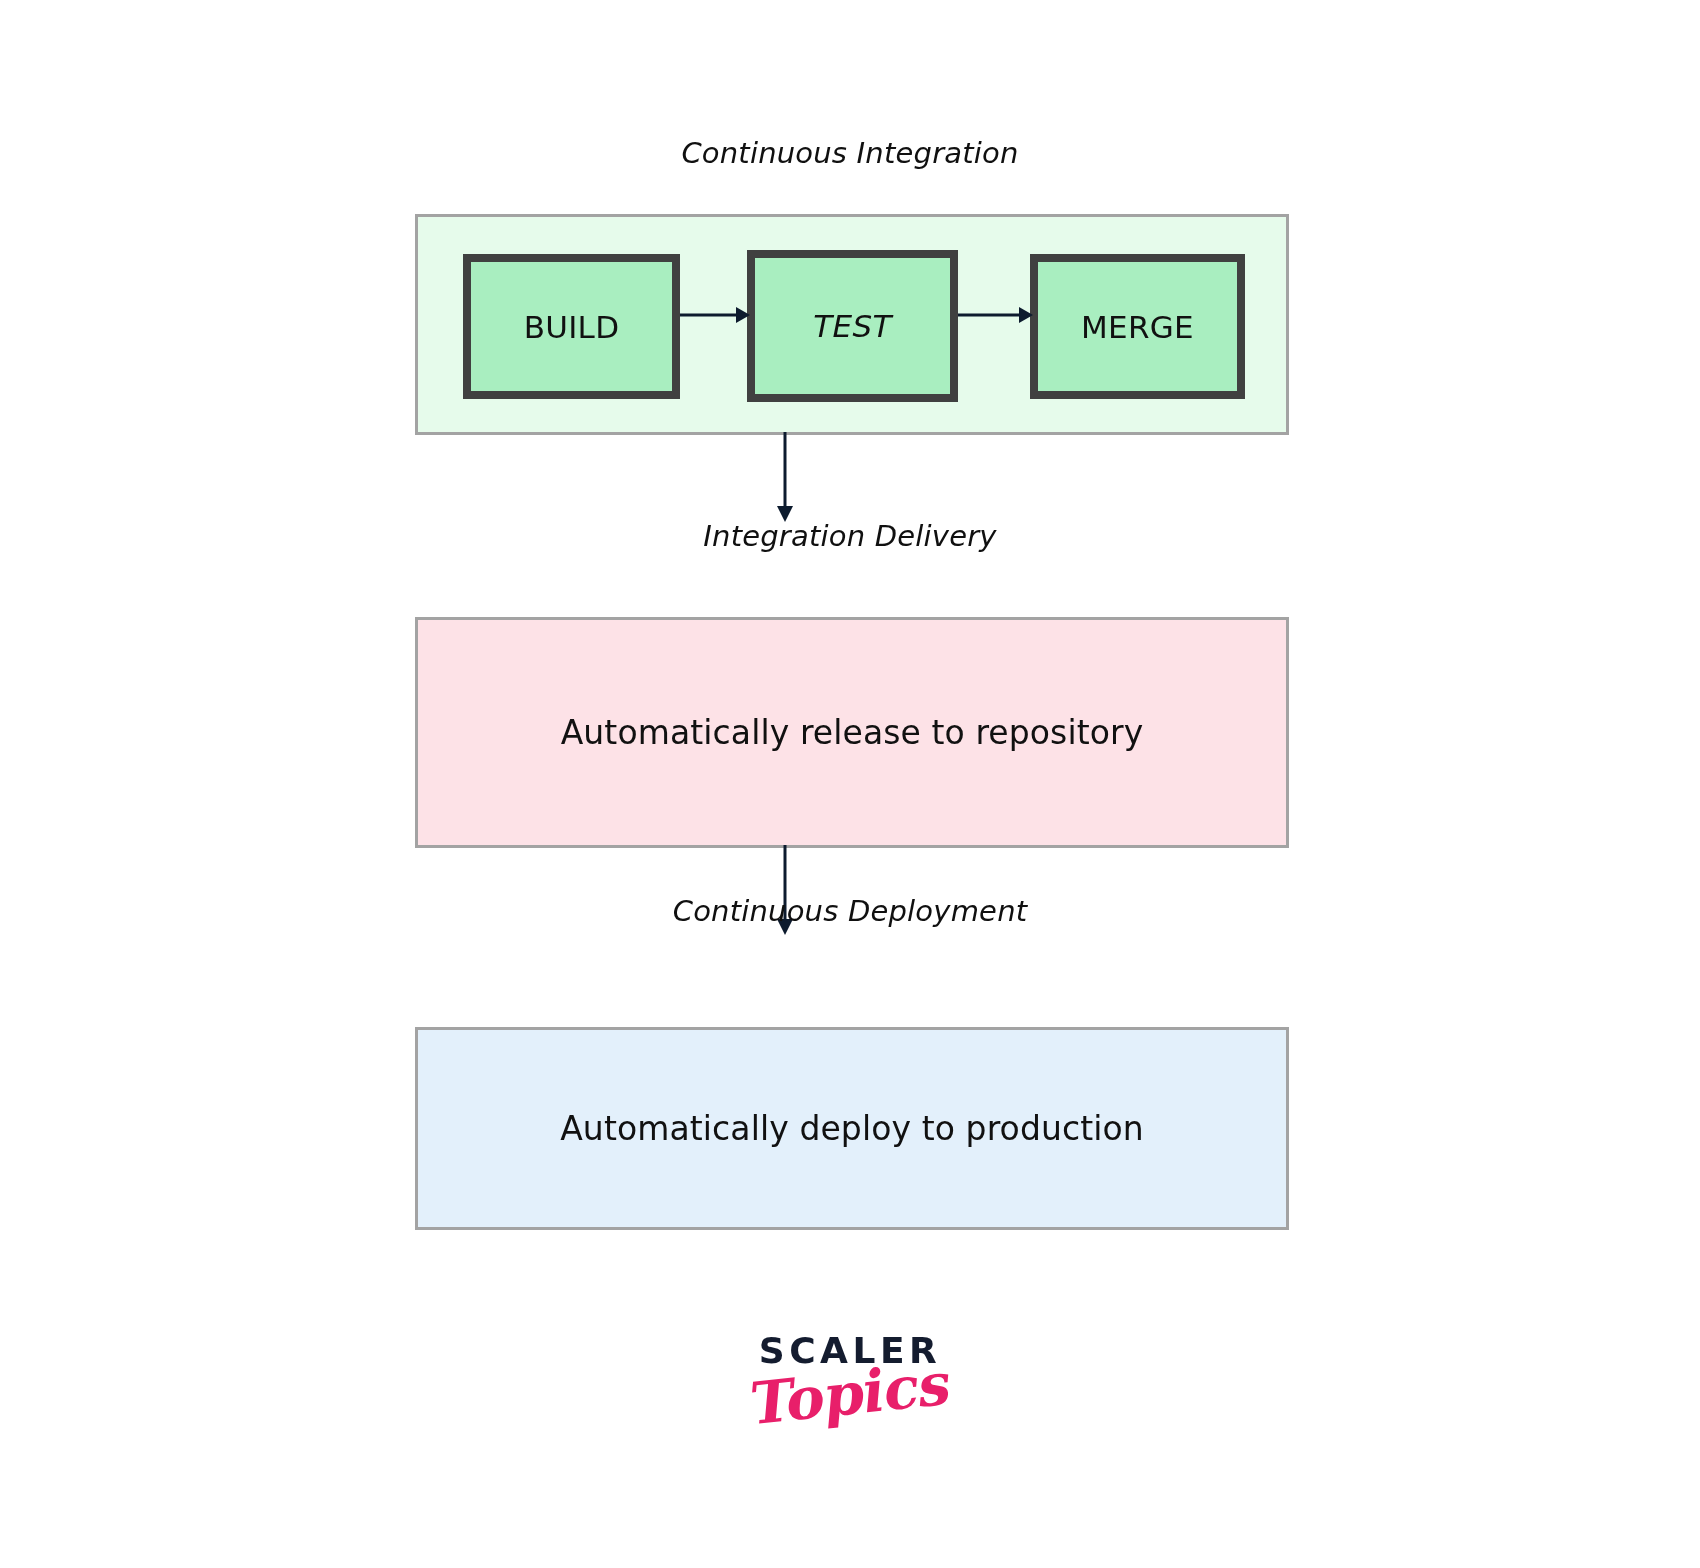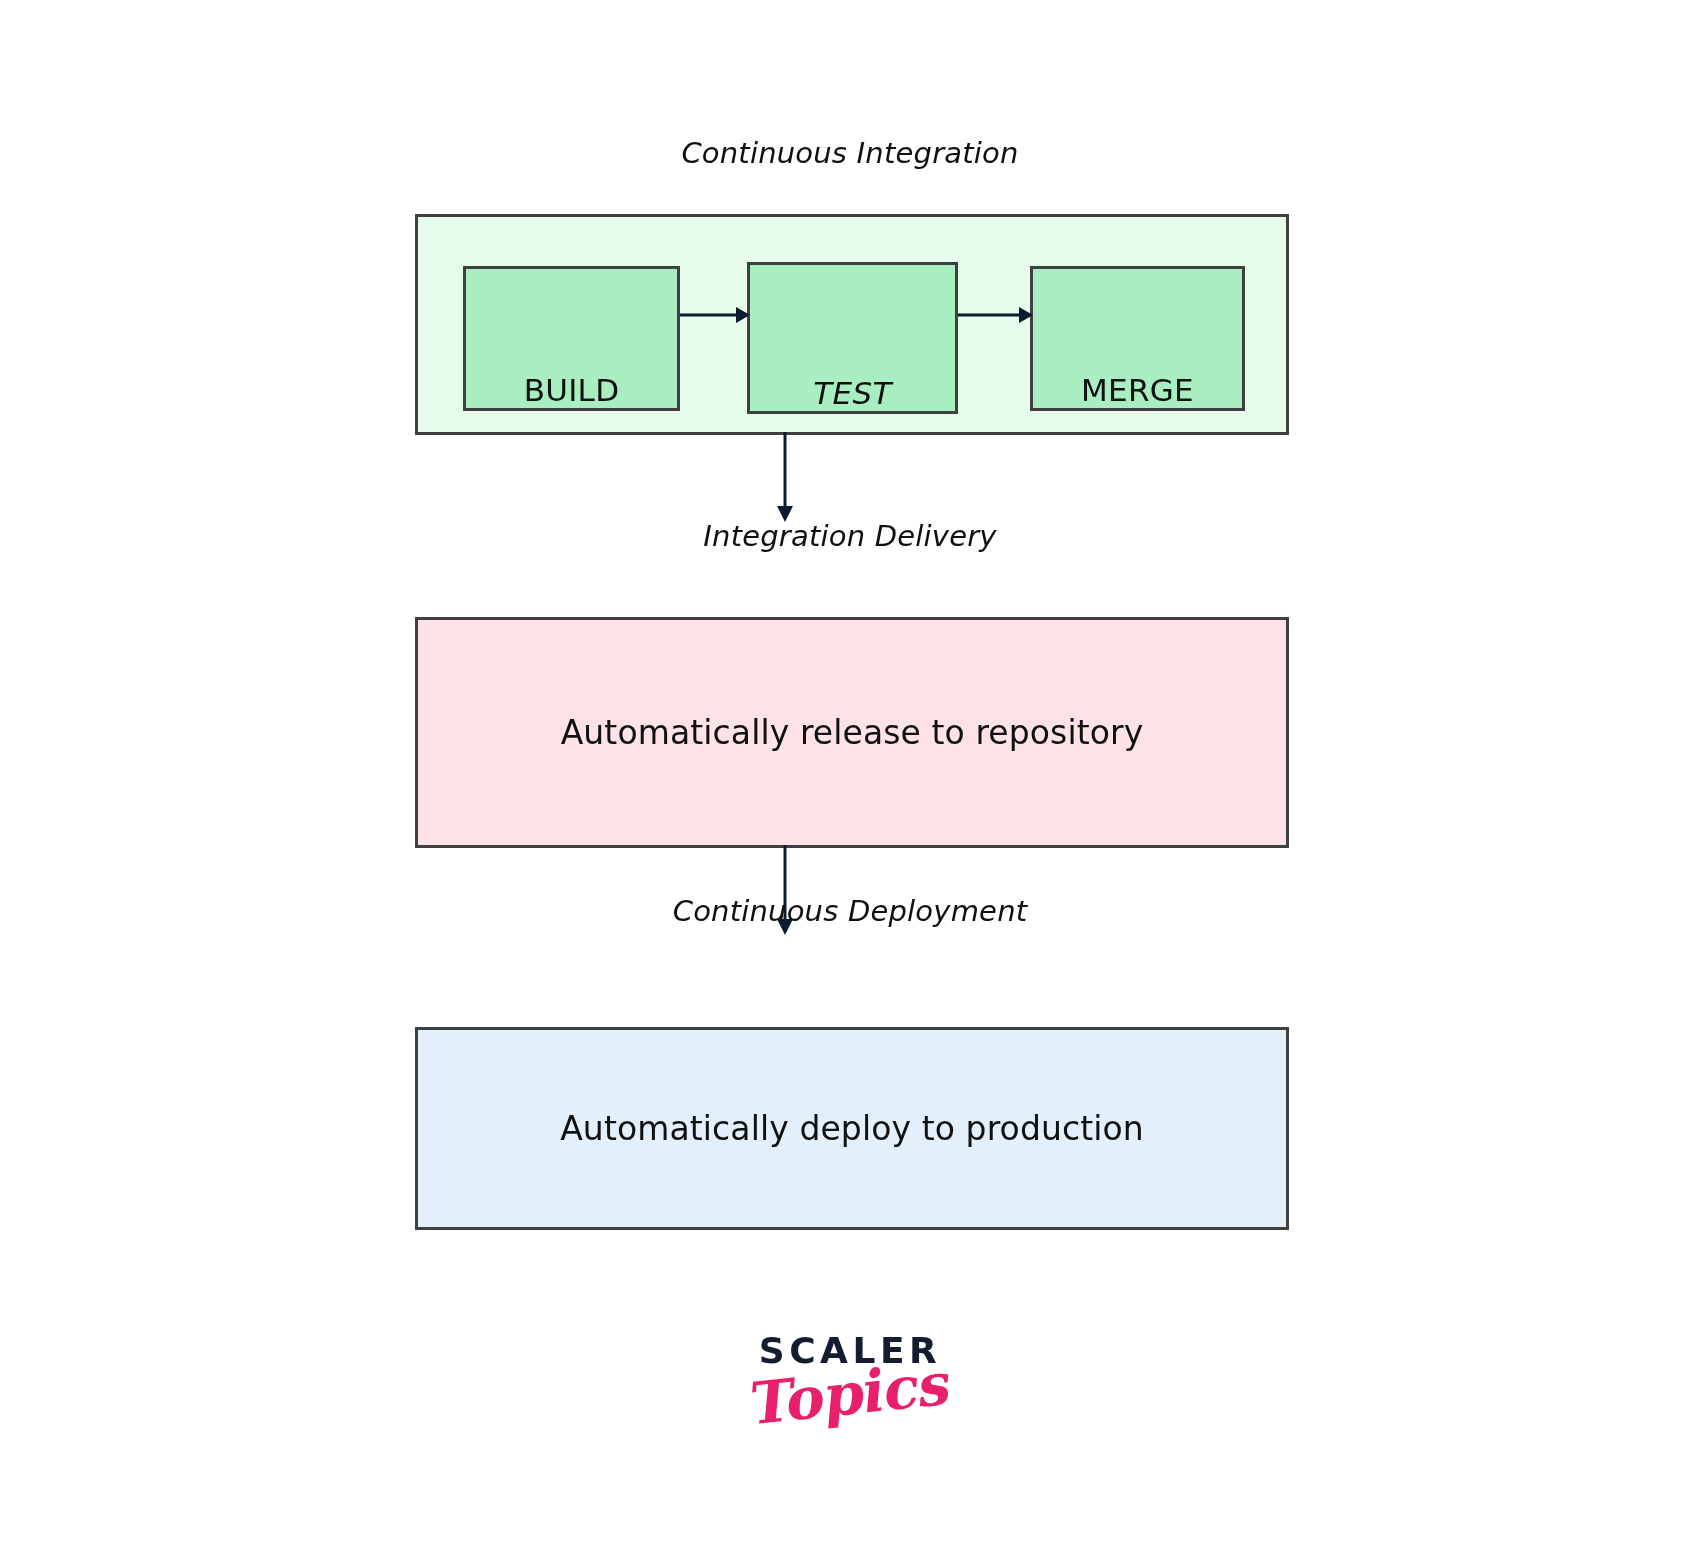--- a/index.html
+++ b/index.html
@@ -39,21 +39,21 @@
   .section-label span { display: inline-block; }
 
   #label-ci { top: 136px; }
   #label-cdel { top: 519px; }
   #label-cdep { top: 894px; text-decoration: underline; }
 
   
   .stage-box {
     position: absolute;
     box-sizing: border-box;
-    border: 3px solid #404040;
+    border: 3px solid #a3a3a3;
   }
 
   #ci-container {
     left: 415px;
     top: 214px;
     width: 874px;
     height: 221px;
     background: #e6fbeb;
   }
 
@@ -84,30 +84,29 @@
     color: #111111;
     text-align: center;
     letter-spacing: 0.1px;
     font-family: "DejaVu Sans", "Liberation Sans", sans-serif;
   }
 
   
   .step-box {
     position: absolute;
     box-sizing: border-box;
-    border: 3px solid #404040;
+    border: 8px solid #404040;
     background: #a9eec0;
     display: flex;
-    align-items: flex-end;
+    align-items: center;
     justify-content: center;
     font-size: 31px;
     color: #111111;
     letter-spacing: 0.3px;
     font-family: "DejaVu Sans", "Liberation Sans", sans-serif;
-    margin-top: 12px;
   }
 
   #step-build { left: 463px; top: 254px; width: 217px; height: 145px; }
   #step-test  { left: 747px; top: 250px; width: 211px; height: 152px; font-style: italic; }
   #step-merge { left: 1030px; top: 254px; width: 215px; height: 145px; }
 
   
   .arrow-svg {
     position: absolute;
     overflow: visible;

